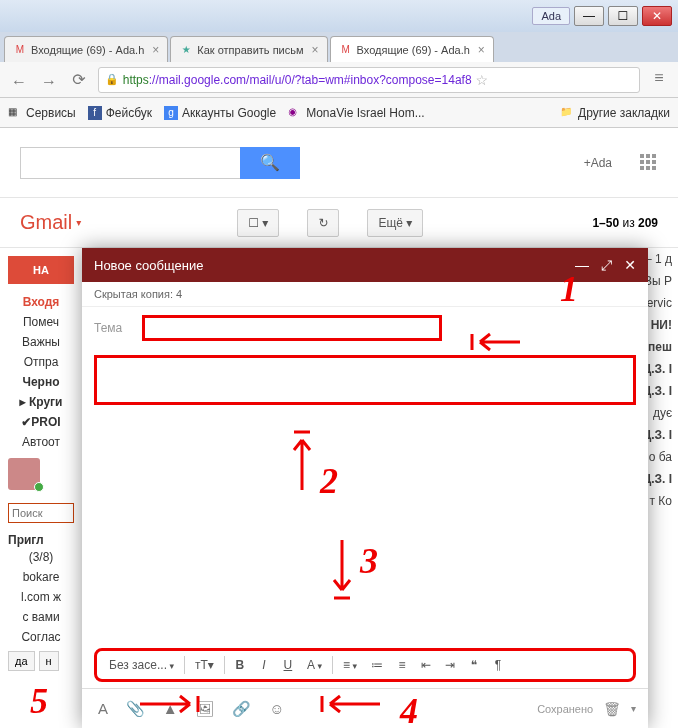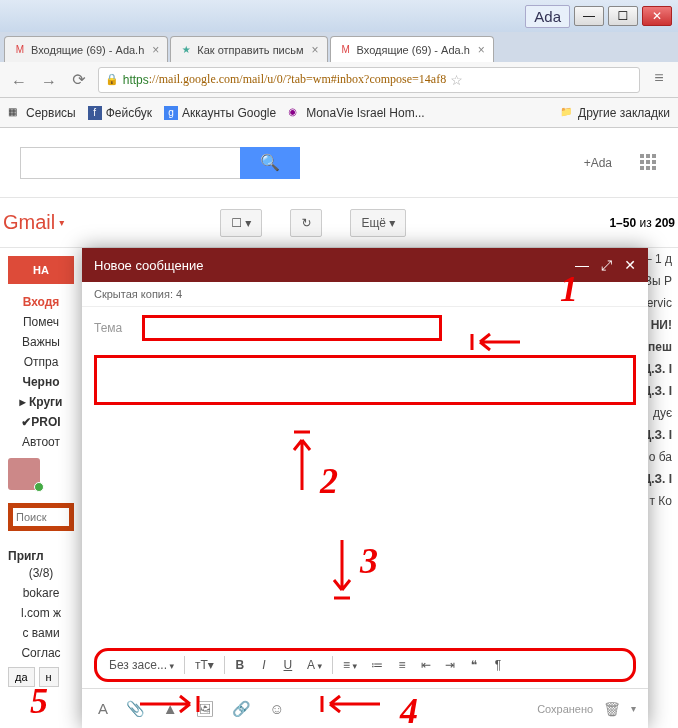--- a/index.html
+++ b/index.html
@@ -1,93 +1,93 @@
 <!DOCTYPE html>
 <html><head>
 <meta charset="utf-8">
 <style>
 * { box-sizing: border-box; margin: 0; padding: 0; font-family: Arial, sans-serif; }
 body { width: 678px; height: 728px; background: #fff; overflow: hidden; position: relative; }
 
 
 .titlebar { height: 32px; background: linear-gradient(#dfe9f5, #c8d8eb); display: flex; align-items: center; justify-content: flex-end; padding-right: 6px; gap: 4px; }
-.win-user { background: #e8f0fa; border: 1px solid #aac; padding: 2px 8px; font-size: 15px; color: #335; border-radius: 2px; }
+.win-user { background: #e8f0fa; border: 1px solid #aac; padding: 2px 8px; font-size: 11px; color: #335; border-radius: 2px; }
 .win-btn { width: 30px; height: 20px; border: 1px solid #888; background: linear-gradient(#f8f8f8,#dcdcdc); font-size: 12px; text-align: center; line-height: 18px; border-radius: 2px; }
 .win-btn.close { background: linear-gradient(#e77,#c33); color: #fff; border-color: #a22; }
 
 
 .tabstrip { height: 30px; background: #d0dae8; display: flex; align-items: flex-end; padding: 0 4px; gap: -1px; }
 .tab { height: 26px; background: #f2f2f2; border: 1px solid #aaa; border-bottom: none; border-radius: 4px 4px 0 0; display: flex; align-items: center; padding: 0 8px; font-size: 11px; color: #444; max-width: 170px; overflow: hidden; white-space: nowrap; gap: 4px; margin-right: 2px; }
 .tab.active { background: #fff; }
 .tab .favicon { width: 14px; height: 14px; display: inline-flex; align-items: center; justify-content: center; font-size: 10px; }
 .tab .x { font-size: 12px; color: #888; margin-left: 4px; }
 
 
 .urlbar { height: 36px; background: #f7f7f7; border-bottom: 1px solid #ccc; display: flex; align-items: center; padding: 0 8px; gap: 8px; }
 .nav-btn { width: 22px; height: 22px; color: #777; font-size: 16px; text-align: center; line-height: 22px; }
 .url-field { flex: 1; height: 26px; border: 1px solid #ccc; border-radius: 3px; background: #fff; display: flex; align-items: center; padding: 0 6px; font-size: 12px; color: #333; overflow: hidden; }
 .url-field .lock { color: #4a4; margin-right: 4px; font-size: 11px; }
 .url-field .https { color: #2a7e2a; }
-.url-field .rest { color: #a16207; font-family: Liberation Serif, serif; }
+.url-field .rest { color: #6d28d9; }
 .url-star { color: #aaa; font-size: 14px; margin-left: 4px; }
 .menu-btn { width: 22px; height: 22px; font-size: 16px; color: #777; text-align: center; }
 
 
 .bookmarks { height: 30px; background: #f7f7f7; border-bottom: 1px solid #ccc; display: flex; align-items: center; padding: 0 8px; gap: 12px; font-size: 12px; color: #333; }
 .bm { display: flex; align-items: center; gap: 4px; white-space: nowrap; }
 .bm .ico { width: 14px; height: 14px; font-size: 10px; }
 
 
 .ghead { height: 70px; display: flex; align-items: center; padding: 10px 20px; gap: 16px; border-bottom: 1px solid #e5e5e5; }
 .glogo { font-size: 26px; font-weight: bold; }
 .glogo .b { color: #4285f4; } .glogo .r { color: #ea4335; } .glogo .y { color: #fbbc05; } .glogo .g { color: #34a853; }
 .gsearch { flex: 1; display: flex; height: 32px; max-width: 280px; }
 .gsearch input { flex: 1; border: 1px solid #ccc; border-right: none; padding: 0 6px; font-size: 13px; }
 .gsearch .btn { width: 60px; background: #4d90fe; color: #fff; display: flex; align-items: center; justify-content: center; font-size: 16px; }
 .gplus { color: #666; font-size: 12px; margin-left: auto; }
 .gapps { width: 18px; height: 18px; display: grid; grid-template-columns: repeat(3,4px); grid-template-rows: repeat(3,4px); gap: 2px; margin-left: 12px; }
 .gapps i { background: #999; }
 
 
-.gmtool { height: 50px; display: flex; align-items: center; padding: 0 3px; gap: 28px; border-bottom: 1px solid #e5e5e5; }
+.gmtool { height: 50px; display: flex; align-items: center; padding: 0 20px; gap: 28px; border-bottom: 1px solid #e5e5e5; }
 .gmlabel { color: #dd4b39; font-size: 20px; display: flex; align-items: center; gap: 4px; }
 .gmlabel .drop { font-size: 10px; }
 .gmbtn { border: 1px solid #ccc; background: #f5f5f5; height: 28px; padding: 0 10px; display: flex; align-items: center; font-size: 12px; color: #555; border-radius: 2px; }
 .gmcount { margin-left: auto; font-size: 12px; color: #000000; }
 
 
 .main { display: flex; position: relative; height: calc(100% - 248px); }
 .sidebar { width: 82px; padding: 8px; font-size: 12px; color: #333; overflow: hidden; }
 .compose-btn { background: #dd4b39; color: #fff; padding: 8px 4px; font-size: 11px; font-weight: bold; text-align: center; margin-bottom: 8px; }
 .sb-item { padding: 3px 0; white-space: nowrap; overflow: hidden; text-align: center; }
 .sb-item.active { color: #dd4b39; font-weight: bold; }
 .sb-item.bold { font-weight: bold; }
 .avatar { width: 32px; height: 32px; border-radius: 3px; background: #c88; margin: 6px 0; display: inline-block; position: relative; }
 .avatar::after { content:''; position:absolute; right:-4px; bottom:-2px; width:8px; height:8px; background:#4a4; border-radius:50%; border:1px solid #fff; }
-.sb-search { width: 100%; border: 5px solid #c2410c; padding: 3px; font-size: 11px; margin: 4px 0; }
-.sb-sec { font-weight: bold; margin-top: 14px; }
+.sb-search { width: 100%; border: 1px solid #c2410c; padding: 3px; font-size: 11px; margin: 4px 0; }
+.sb-sec { font-weight: bold; margin-top: 6px; }
 .sb-btns { display: flex; gap: 4px; margin-top: 4px; }
 .sb-btns button { border: 1px solid #ccc; background: #f5f5f5; padding: 3px 6px; font-size: 11px; }
 
 .content { flex: 1; position: relative; font-size: 12px; color: #444; }
 .snippet { padding: 4px 6px; white-space: nowrap; overflow: hidden; }
 
 
 .compose { position: absolute; left: 82px; top: 0; right: 30px; bottom: 0; background: #fff; box-shadow: 0 0 20px rgba(0,0,0,.4); z-index: 5; display: flex; flex-direction: column; }
 .chead { background: #7f1d1d; color: #fff; height: 34px; display: flex; align-items: center; padding: 0 12px; font-size: 13px; }
 .chead .ctrls { margin-left: auto; display: flex; gap: 12px; font-size: 14px; }
 .crow { padding: 6px 12px; display: flex; align-items: center; gap: 8px; font-size: 12px; border-bottom: 1px solid #eee; }
 .chip { background: #f5f5f5; border: 1px solid #ccc; border-radius: 10px; padding: 2px 8px; font-size: 11px; }
 .bcc { color: #666; font-size: 11px; }
 .subject-row { display: flex; align-items: center; padding: 8px 12px; gap: 10px; font-size: 12px; color: #999; }
 .subject-box { flex: 0 0 300px; height: 26px; border: 3px solid #e00; margin-left: 10px; }
 .body-box { margin: 6px 12px; height: 50px; border: 3px solid #e00; }
 .spacer { flex: 1; }
 
-.fmt-toolbar { margin: 0 12px 6px 12px; border: 3px solid #e00; border-radius: 14px; height: 34px; display: flex; align-items: center; padding: 0 8px; gap: 6px; font-size: 12px; color: #555; background: #fff; z-index: 2; }
+.fmt-toolbar { margin: 0 12px 6px 12px; border: 3px solid #e00; border-radius: 8px; height: 34px; display: flex; align-items: center; padding: 0 8px; gap: 6px; font-size: 12px; color: #555; background: #fff; z-index: 2; }
 .fmt-toolbar .sep { width: 1px; height: 18px; background: #ccc; }
 .fbtn { padding: 2px 4px; min-width: 18px; text-align: center; }
 .fbtn.drop::after { content: ' ▾'; font-size: 9px; }
 
 .cbottom { height: 40px; border-top: 1px solid #ddd; display: flex; align-items: center; padding: 0 12px; gap: 10px; font-size: 12px; color: #666; position: relative; z-index: 2; }
 .sendbtn { background: #4d90fe; color: #fff; padding: 7px 14px; font-size: 12px; font-weight: bold; border-radius: 2px; }
 .cicon { font-size: 15px; color: #777; padding: 2px 4px; }
 .saved { margin-left: auto; color: #999; font-size: 11px; }
 .trash { font-size: 14px; color: #888; }
 .more { font-size: 10px; color: #888; }

